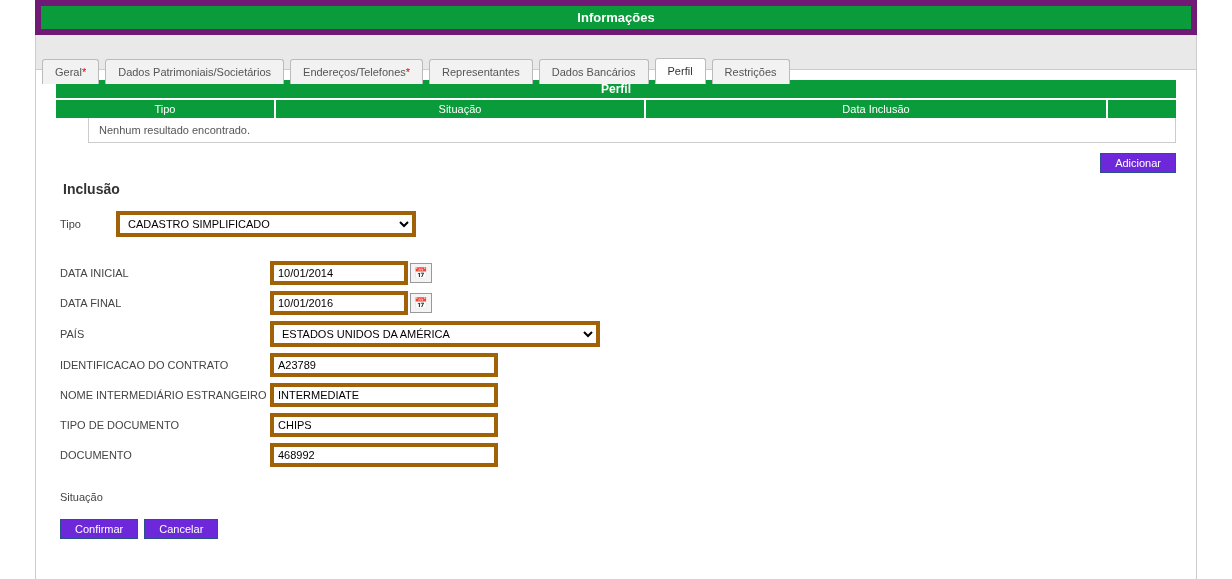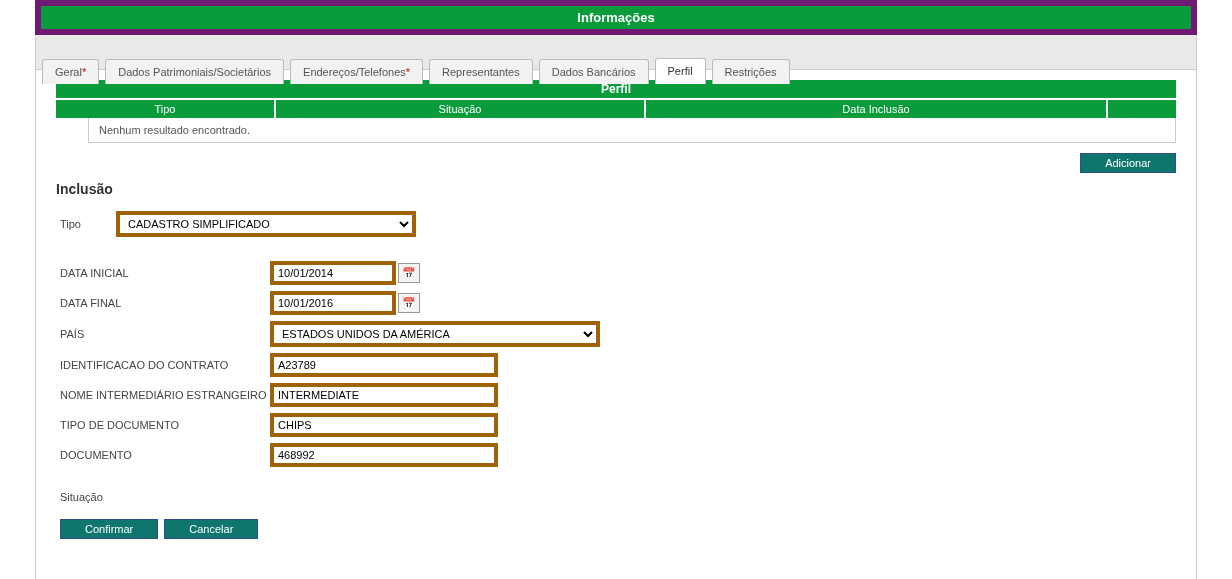--- a/index.html
+++ b/index.html
@@ -91,33 +91,33 @@
     background: #fff;
     margin-left: 32px;
   }
   .button-row {
     text-align: right;
     margin: 10px 0 0 0;
   }
   .btn {
     display: inline-block;
     border: 1px solid #2c4f8f;
-    background: #0f766e;
-    color: #fff;
-    font-size: 11px;
-    padding: 3px 24px;
+    background: #6d28d9;
+    color: #fff;
+    font-size: 11px;
+    padding: 3px 14px;
     cursor: pointer;
     text-align: center;
     min-width: 70px;
   }
   .section-title {
     font-weight: bold;
     font-size: 14px;
     color: #333;
-    margin: 8px 0 14px 0;
+    margin: 8px 0 14px 7px;
   }
   .form-row {
     display: flex;
     align-items: center;
     margin-bottom: 6px;
   }
   .form-row label {
     font-size: 11px;
     color: #444;
   }
@@ -127,21 +127,21 @@
   select, input[type="text"] {
     border: 4px solid #a16207;
     font-size: 11px;
     padding: 2px 4px;
     background: #fff;
     font-family: Verdana, Arial, sans-serif;
   }
   .select-wide { width: 300px; }
   .select-med { width: 150px; }
   .select-country { width: 330px; }
-  .input-date { width: 126px; }
+  .input-date { width: 138px; }
   .input-text { width: 228px; }
   .cal-btn {
     border: 1px solid #999;
     background: #f4f4f4;
     width: 22px;
     height: 20px;
     margin-left: 2px;
     cursor: pointer;
     display: inline-flex;
     align-items: center;

